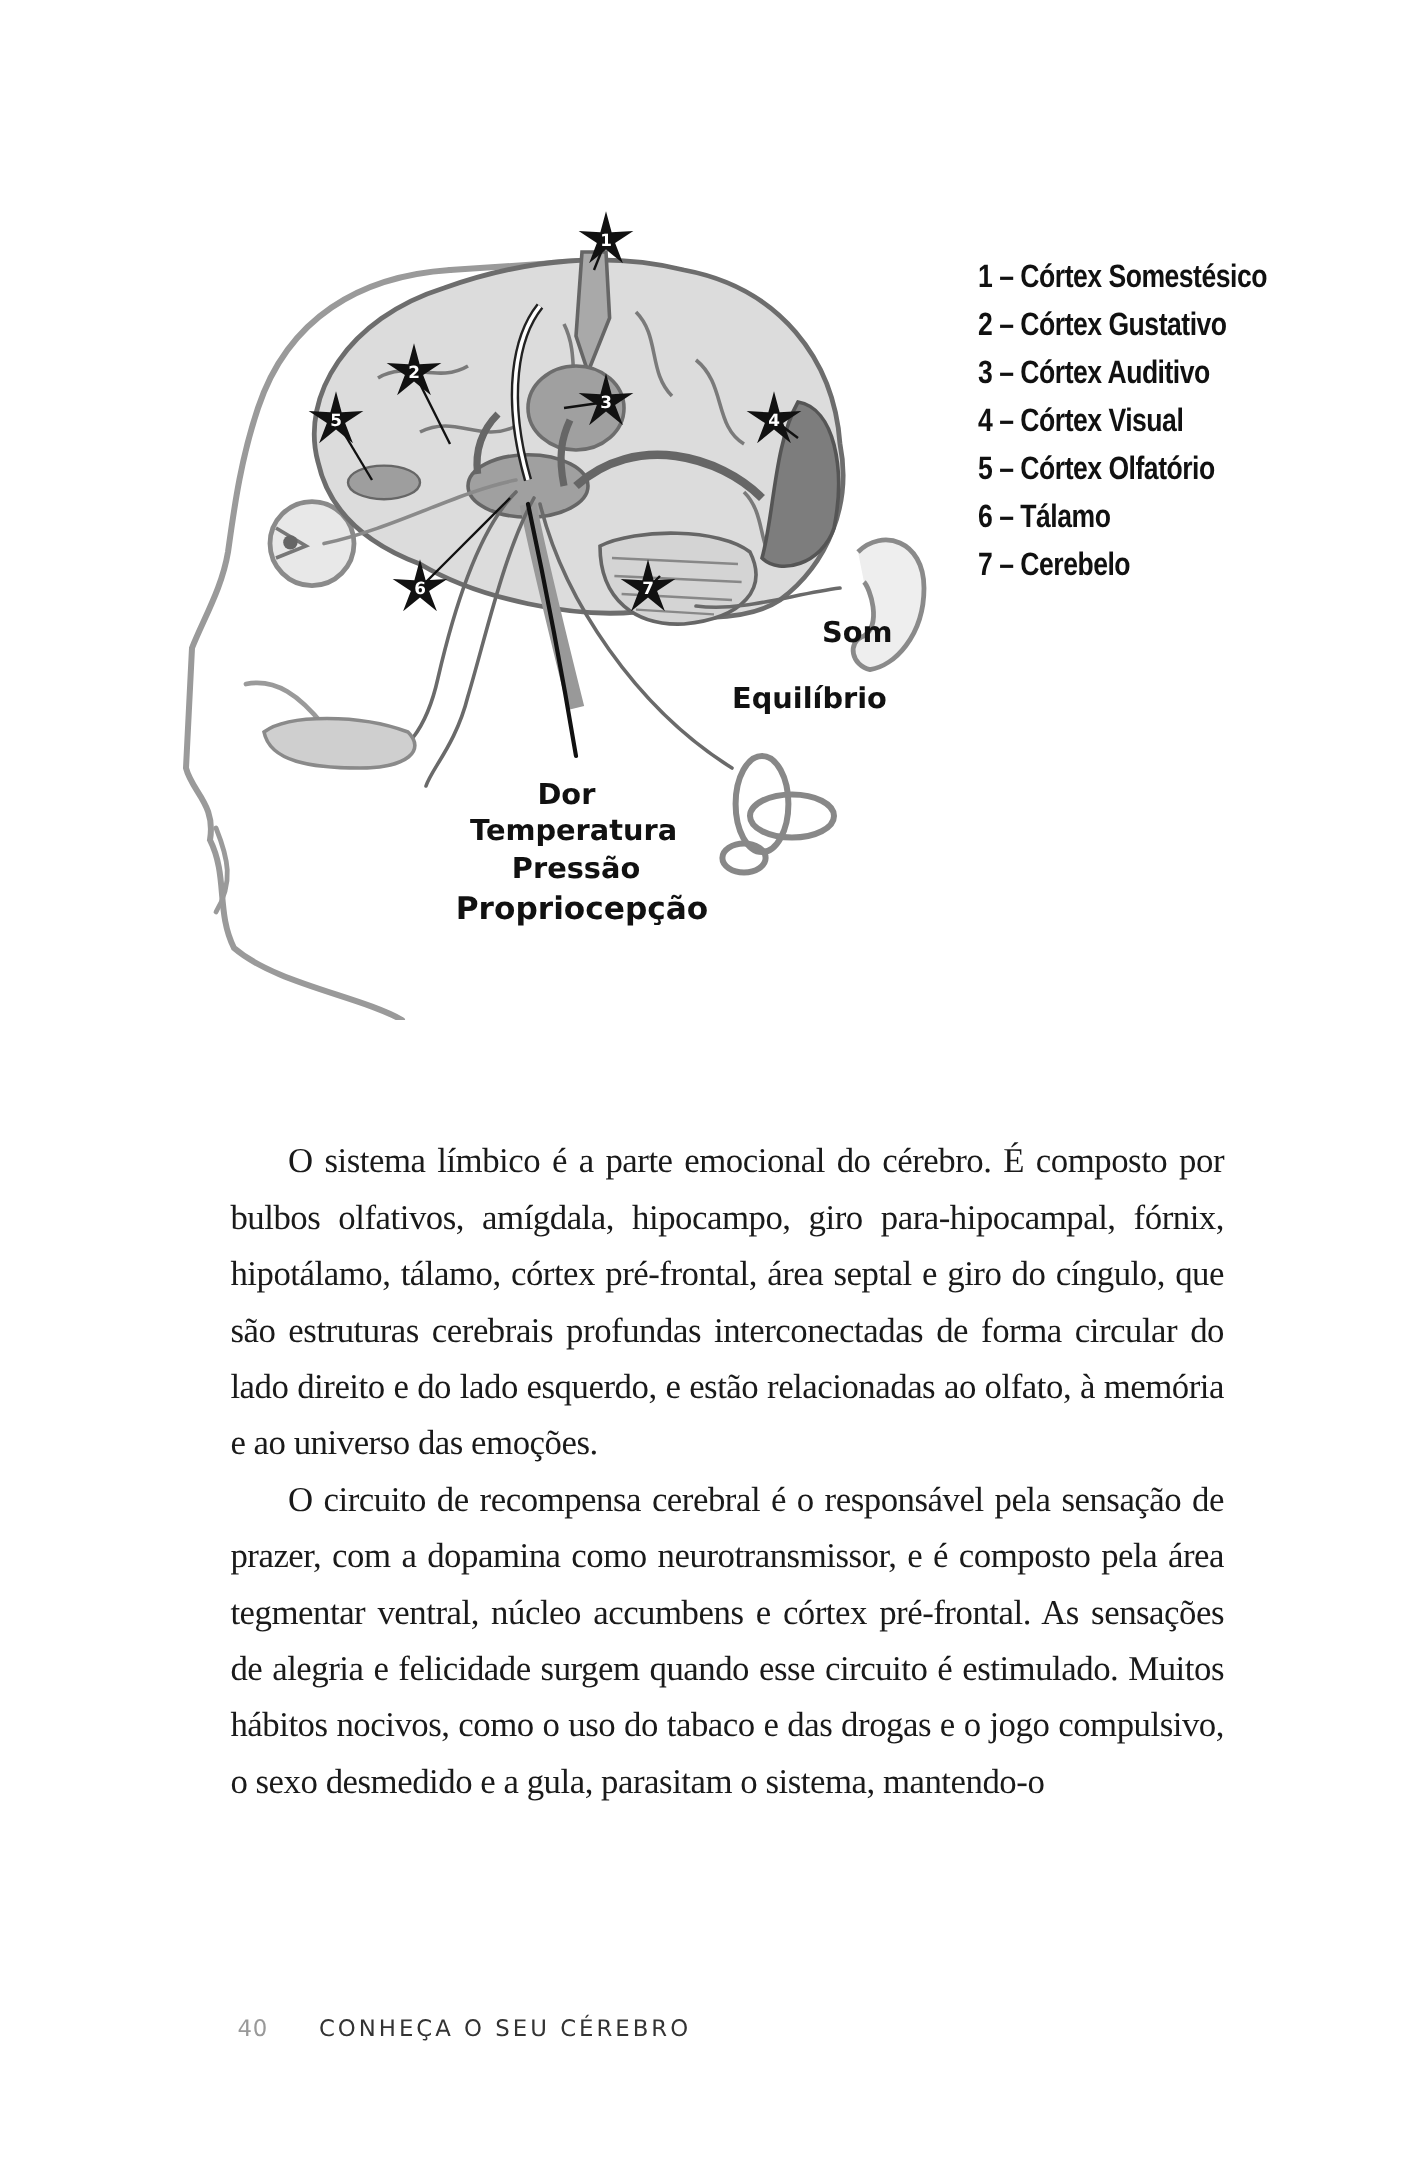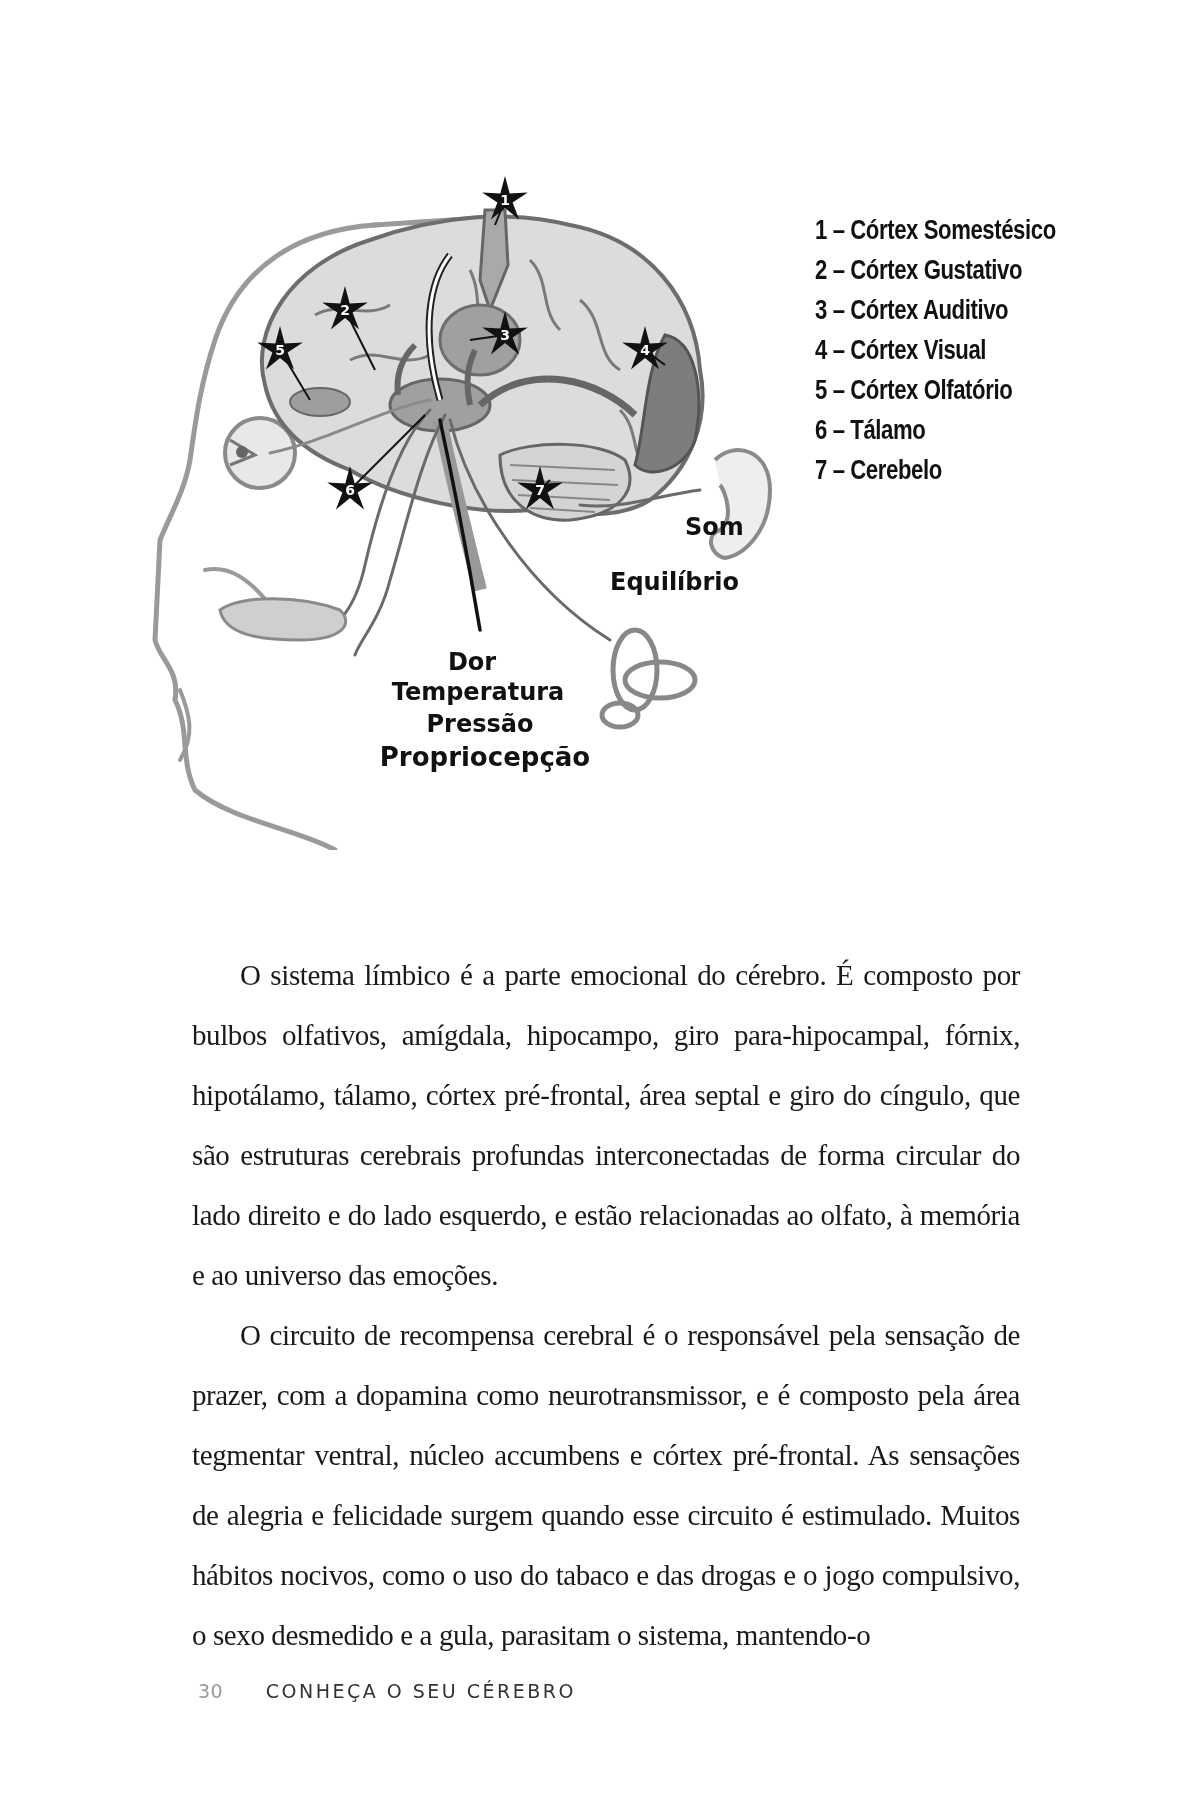--- a/index.html
+++ b/index.html
@@ -2,21 +2,21 @@
 <html><head>
 <meta charset="utf-8">
 <style>
   html, body { margin: 0; padding: 0; background: #ffffff; }
   body { width: 1183px; height: 1800px; position: relative; overflow: hidden; font-family: "Liberation Serif", serif; color: #1a1a1a; }
   .figure { position: absolute; left: 150px; top: 170px; width: 660px; height: 680px; }
   .figure svg { width: 100%; height: 100%; display: block; }
   .legend { position: absolute; left: 805px; top: 200px; margin: 10px; padding: 0; list-style: none; }
   .legend li { font-family: "Liberation Sans", sans-serif; font-weight: bold; font-size: 27px; line-height: 40px; letter-spacing: -0.5px; transform: scaleX(0.82); transform-origin: left center; color: #111; white-space: nowrap; }
   .hand { font-family: "DejaVu Sans", sans-serif; font-weight: bold; fill: #111; }
-  .body-text { position: absolute; left: 192px; top: 945px; width: 828px; font-size: 29px; line-height: 60px; text-align: justify; letter-spacing: -0.4px; }
+  .body-text { position: absolute; left: 192px; top: 945px; width: 828px; font-size: 29px; line-height: 47px; text-align: justify; letter-spacing: -0.4px; }
   .body-text p { margin: 0; text-indent: 48px; hyphens: manual; }
   .footer { position: absolute; left: 198px; top: 1680px; font-family: "DejaVu Sans", sans-serif; font-size: 19px; letter-spacing: 2.5px; color: #333; }
   .footer .page-num { color: #999; margin-right: 34px; letter-spacing: 0.5px; }
 </style>
 </head>
 <body>
 
 <div class="figure">
   <svg viewBox="0 0 660 680" xmlns="http://www.w3.org/2000/svg">
 
@@ -120,15 +120,15 @@
   <li>6 – Tálamo</li>
   <li>7 – Cerebelo</li>
 </ul>
 
 <div class="body-text">
   <p>O sistema límbico é a parte emocional do cérebro. É composto por bulbos olfativos, amígdala, hipocampo, giro para-hipocampal, fórnix, hipotálamo, tálamo, córtex pré-frontal, área septal e giro do cíngulo, que são estruturas cerebrais profundas interconectadas de forma circular do lado direito e do lado esquerdo, e estão relacionadas ao olfato, à memória e ao universo das emoções.</p>
   <p>O circuito de recompensa cerebral é o responsável pela sensação de prazer, com a dopamina como neurotransmissor, e é composto pela área tegmentar ventral, núcleo accumbens e córtex pré-frontal. As sensações de alegria e felicidade surgem quando esse circuito é estimulado. Muitos hábitos nocivos, como o uso do tabaco e das drogas e o jogo compulsivo, o sexo desmedido e a gula, parasitam o sistema, mantendo-o</p>
 </div>
 
 <div class="footer">
-  <span class="page-num">30</span>
+  <span class="page-num">40</span>
   <span>CONHEÇA O SEU CÉREBRO</span>
 </div>
 
 </body></html>

